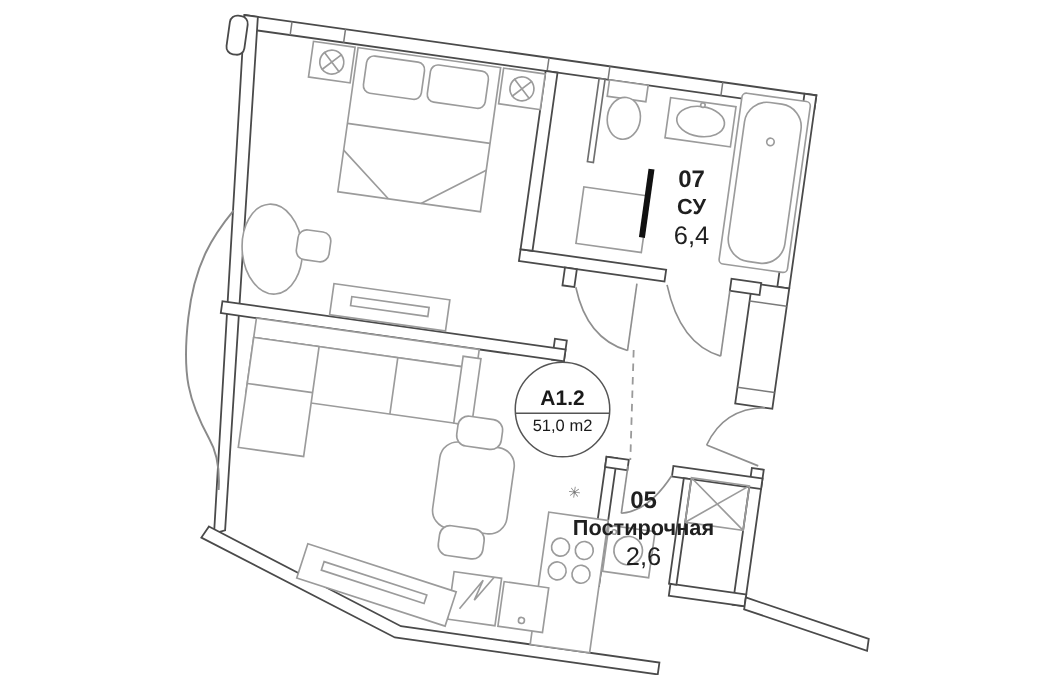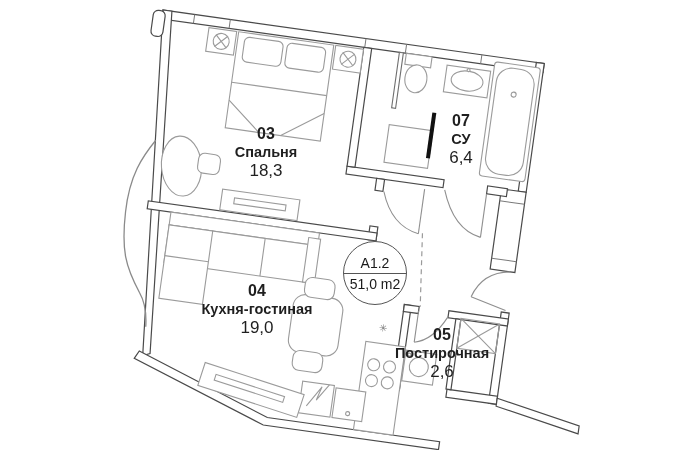--- a/index.html
+++ b/index.html
@@ -8,23 +8,23 @@
   .plan-svg{position:absolute;left:0;top:0;}
   
   .room-label{position:absolute;transform:translate(-50%,-50%);text-align:center;
               color:#1f1f1f;line-height:1.18;white-space:nowrap;pointer-events:none;}
   .room-label .num{display:block;font-size:16px;font-weight:700;}
   .room-label .nm{display:block;font-size:14.5px;font-weight:700;}
   .room-label .ar{display:block;font-size:17px;font-weight:400;}
   .badge{position:absolute;left:343px;top:241px;width:62px;height:62px;border-radius:50%;
          border:1.5px solid #555;background:#fff;display:flex;flex-direction:column;
          align-items:center;justify-content:center;color:#1a1a1a;z-index:5;}
-  .badge .code{font-size:14px;font-weight:400;padding-bottom:2px;}
+  .badge .code{font-size:14px;font-weight:700;padding-bottom:2px;}
   .badge .divider{width:100%;height:0;border-top:1px solid #555;}
-  .badge .area{font-size:14px;font-weight:400;padding-top:2px;}
+  .badge .area{font-size:11px;font-weight:400;padding-top:2px;}
 </style>
 </head>
 <body>
 
 <div class="stage">
 
   <svg class="plan-svg" width="700" height="450" viewBox="0 0 700 450">
     <g transform="translate(163,10) rotate(8)">
 
       <g fill="#ffffff" stroke="#4a4a4a" stroke-width="1.2">
@@ -178,40 +178,30 @@
           <circle cx="292" cy="307" r="1.5"></circle>
         </g>
         <g>
           <rect x="338" y="264" width="39" height="30" fill="none"></rect>
           <path fill="none" d="M338,264 L377,294 M377,264 L338,294"></path>
         </g>
       </g>
     </g>
   </svg>
 
-  <div class="room-label" style="left:266px;top:153px;">
-    <span class="num">03</span>
-    <span class="nm">Спальня</span>
-    <span class="ar">18,3</span>
-  </div>
 
   <div class="room-label" style="left:461px;top:140px;">
     <span class="num">07</span>
     <span class="nm">СУ</span>
     <span class="ar">6,4</span>
   </div>
 
 
-  <div class="room-label" style="left:257px;top:310px;">
-    <span class="num">04</span>
-    <span class="nm">Кухня-гостиная</span>
-    <span class="ar">19,0</span>
-  </div>
-
-  <div class="room-label" style="left:442px;top:354px;">
+
+  <div class="room-label" style="left:429px;top:354px;">
     <span class="num">05</span>
     <span class="nm">Постирочная</span>
     <span class="ar">2,6</span>
   </div>
 
   <div class="badge">
     <span class="code">A1.2</span>
     <span class="divider"></span>
     <span class="area">51,0 m2</span>
   </div>

